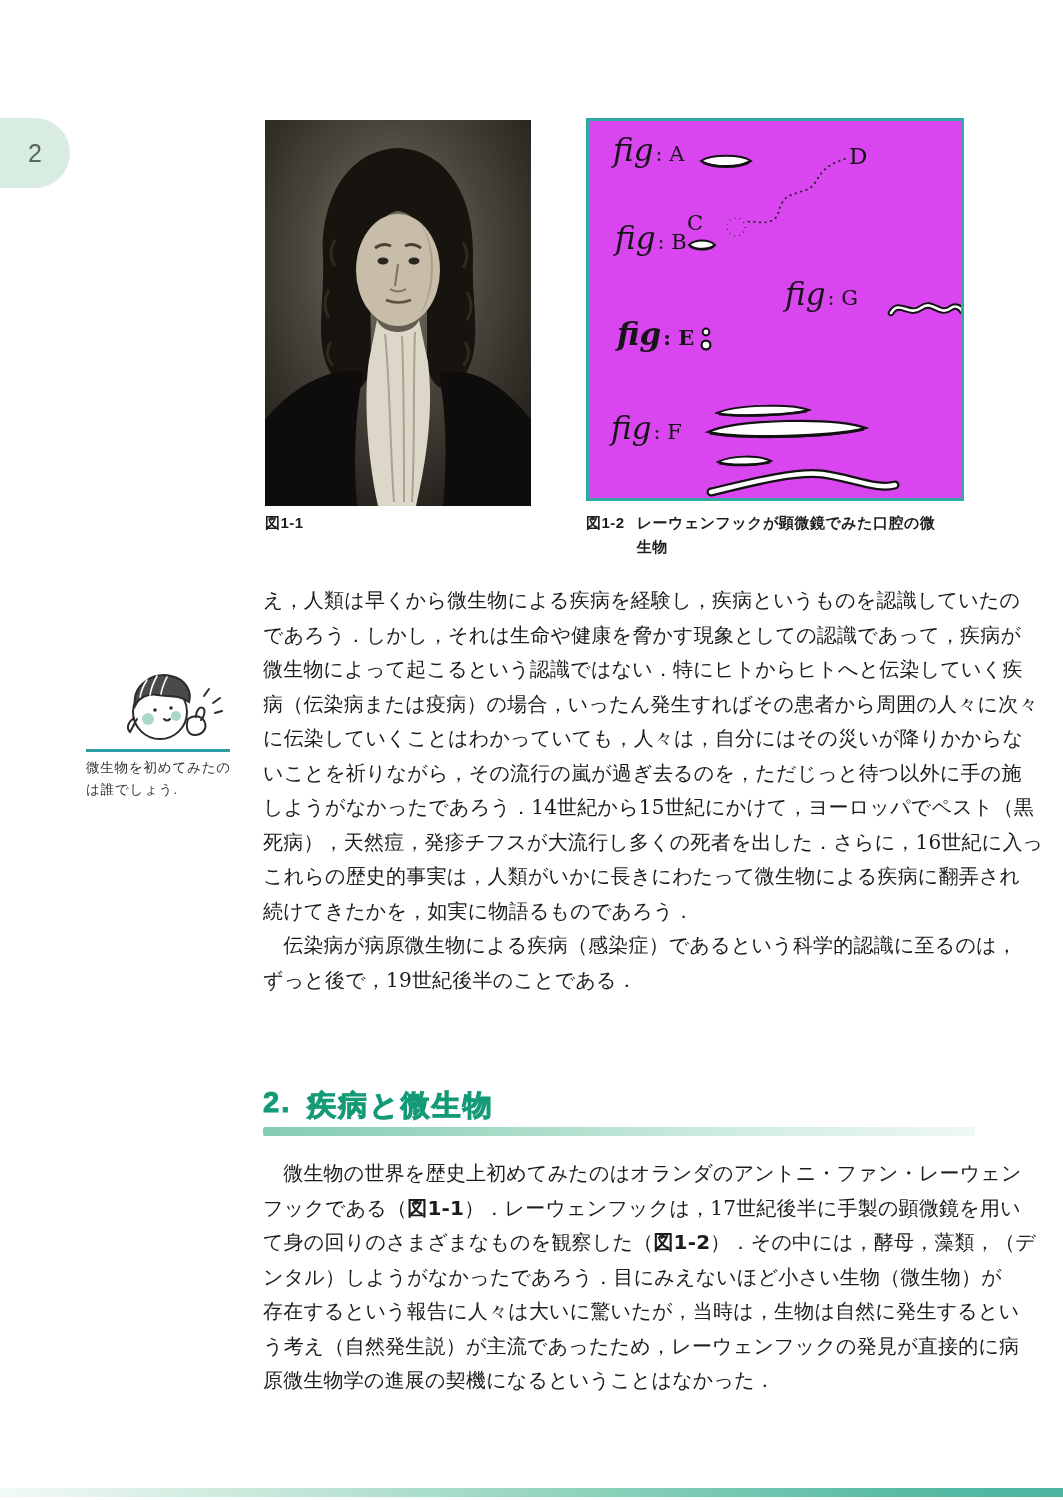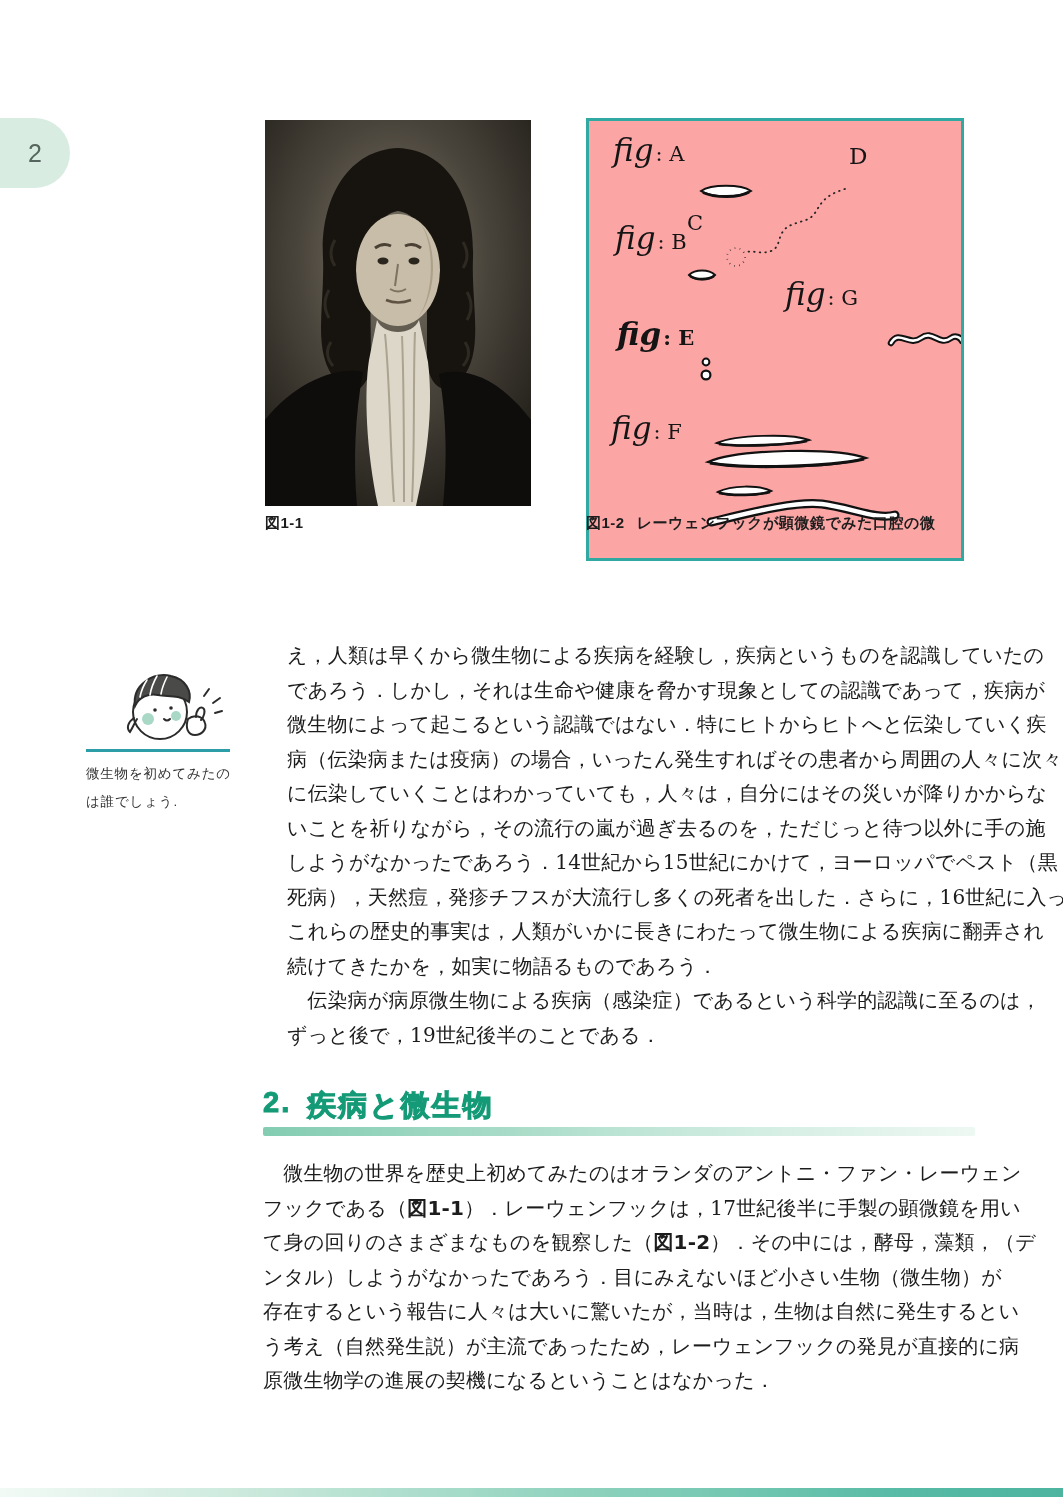--- a/index.html
+++ b/index.html
@@ -10,40 +10,40 @@
   .page-tab{position:absolute;left:0;top:118px;width:70px;height:70px;
     background:#d9ece1;border-radius:0 35px 35px 0;
     display:flex;align-items:center;justify-content:center;
     font-size:25px;font-weight:300;color:#55665f;}
 
   
   .portrait{position:absolute;left:265px;top:120px;width:266px;height:386px;}
   .portrait svg{display:block;width:100%;height:100%;}
 
   
-  .figbox{position:absolute;left:586px;top:118px;width:378px;height:443px;
-    border:3px solid #2fa9a1;box-sizing:border-box;background:#fca5a5;}
+  .figbox{position:absolute;left:586px;top:118px;width:378px;height:383px;
+    border:3px solid #2fa9a1;box-sizing:border-box;background:#d946ef;}
   .figbox svg{position:absolute;left:0;top:0;width:100%;height:100%;}
   .figlabel{position:absolute;white-space:nowrap;color:#151515;}
   .fig-script{font-family:"DejaVu Serif","Liberation Serif",serif;font-style:italic;
     font-size:31px;line-height:1;}
   .fig-rest{font-family:"DejaVu Serif","Liberation Serif",serif;font-size:21px;line-height:1;
     margin-left:2px;}
 
   
   .caption{position:absolute;display:flex;gap:12px;
     font-size:15px;font-weight:bold;color:#1d1d1d;line-height:24px;letter-spacing:0.5px;}
   .caption .tline{white-space:nowrap;}
 
   
   .margin-icon{position:absolute;left:108px;top:666px;width:130px;height:82px;}
   .margin-rule{position:absolute;left:86px;top:749px;width:144px;height:3px;background:#2d9ea8;}
   .margin-text{position:absolute;left:86px;top:757px;width:180px;
     font-size:13.5px;letter-spacing:0.8px;line-height:21.5px;color:#333;}
-  .margin-text .tline{white-space:nowrap;margin-top:6px;}
+  .margin-text .tline{white-space:nowrap;}
 
   
   .bodytext{position:absolute;left:263px;width:716px;
     font-family:"DejaVu Serif","Liberation Serif",serif;
     font-size:20px;line-height:34.5px;color:#1c1c1c;letter-spacing:0.2px;}
   .bodytext .tline{white-space:nowrap;}
   .figref{font-family:"DejaVu Sans","Liberation Sans",sans-serif;font-weight:bold;}
 
   
   .section-heading{position:absolute;left:263px;top:1086px;display:flex;gap:16px;
@@ -151,20 +151,21 @@
     </div>
     <div class="figlabel" style="left:22px;top:292px;">
       <span class="fig-script">fig</span><span class="fig-rest">: F</span>
     </div>
   </div>
 
   <div class="caption" style="left:586px;top:511px;width:395px;">
     <span>図1-2</span>
     <div>
         <div class="tline">レーウェンフックが顕微鏡でみた口腔の微</div>
+        <div class="tline">生物</div>
       </div>
   </div>
 
   <div class="margin-icon">
     <svg viewBox="0 0 130 85">
       <g stroke="#2b2b2b" stroke-width="2" fill="none" stroke-linecap="round">
         <circle cx="52" cy="46" r="27" fill="#fff"></circle>
         <path d="M27 40 C24 18 46 6 63 10 C78 13 84 26 81 36 C70 28 60 31 50 29 C41 27 31 31 27 40 Z" fill="#4a4a48"></path>
         <path d="M39 14 C35 20 33 26 32 31 M49 10 C45 17 43 23 42 29 M59 11 C56 17 54 22 53 28" stroke="#fff" stroke-width="1.6"></path>
         <path d="M26 52 C20 56 18 62 22 66 C25 61 27 56 29 53"></path>
@@ -178,21 +179,21 @@
         <path d="M96 30 L101 23 M105 37 L112 32 M107 47 L114 45"></path>
       </g>
     </svg>
   </div>
   <div class="margin-rule"></div>
   <div class="margin-text">
       <div class="tline">微生物を初めてみたの</div>
       <div class="tline">は誰でしょう.</div>
     </div>
 
-  <div class="bodytext" style="top:638px;margin-left:24px;">
+  <div class="bodytext" style="top:583px;">
     <div>
         <div class="tline">え，人類は早くから微生物による疾病を経験し，疾病というものを認識していたの</div>
         <div class="tline">であろう．しかし，それは生命や健康を脅かす現象としての認識であって，疾病が</div>
         <div class="tline">微生物によって起こるという認識ではない．特にヒトからヒトへと伝染していく疾</div>
         <div class="tline">病（伝染病または疫病）の場合，いったん発生すればその患者から周囲の人々に次々</div>
         <div class="tline">に伝染していくことはわかっていても，人々は，自分にはその災いが降りかからな</div>
         <div class="tline">いことを祈りながら，その流行の嵐が過ぎ去るのを，ただじっと待つ以外に手の施</div>
         <div class="tline">しようがなかったであろう．14世紀から15世紀にかけて，ヨーロッパでペスト（黒</div>
         <div class="tline">死病），天然痘，発疹チフスが大流行し多くの死者を出した．さらに，16世紀に入っ</div>
         <div class="tline">これらの歴史的事実は，人類がいかに長きにわたって微生物による疾病に翻弄され</div>

